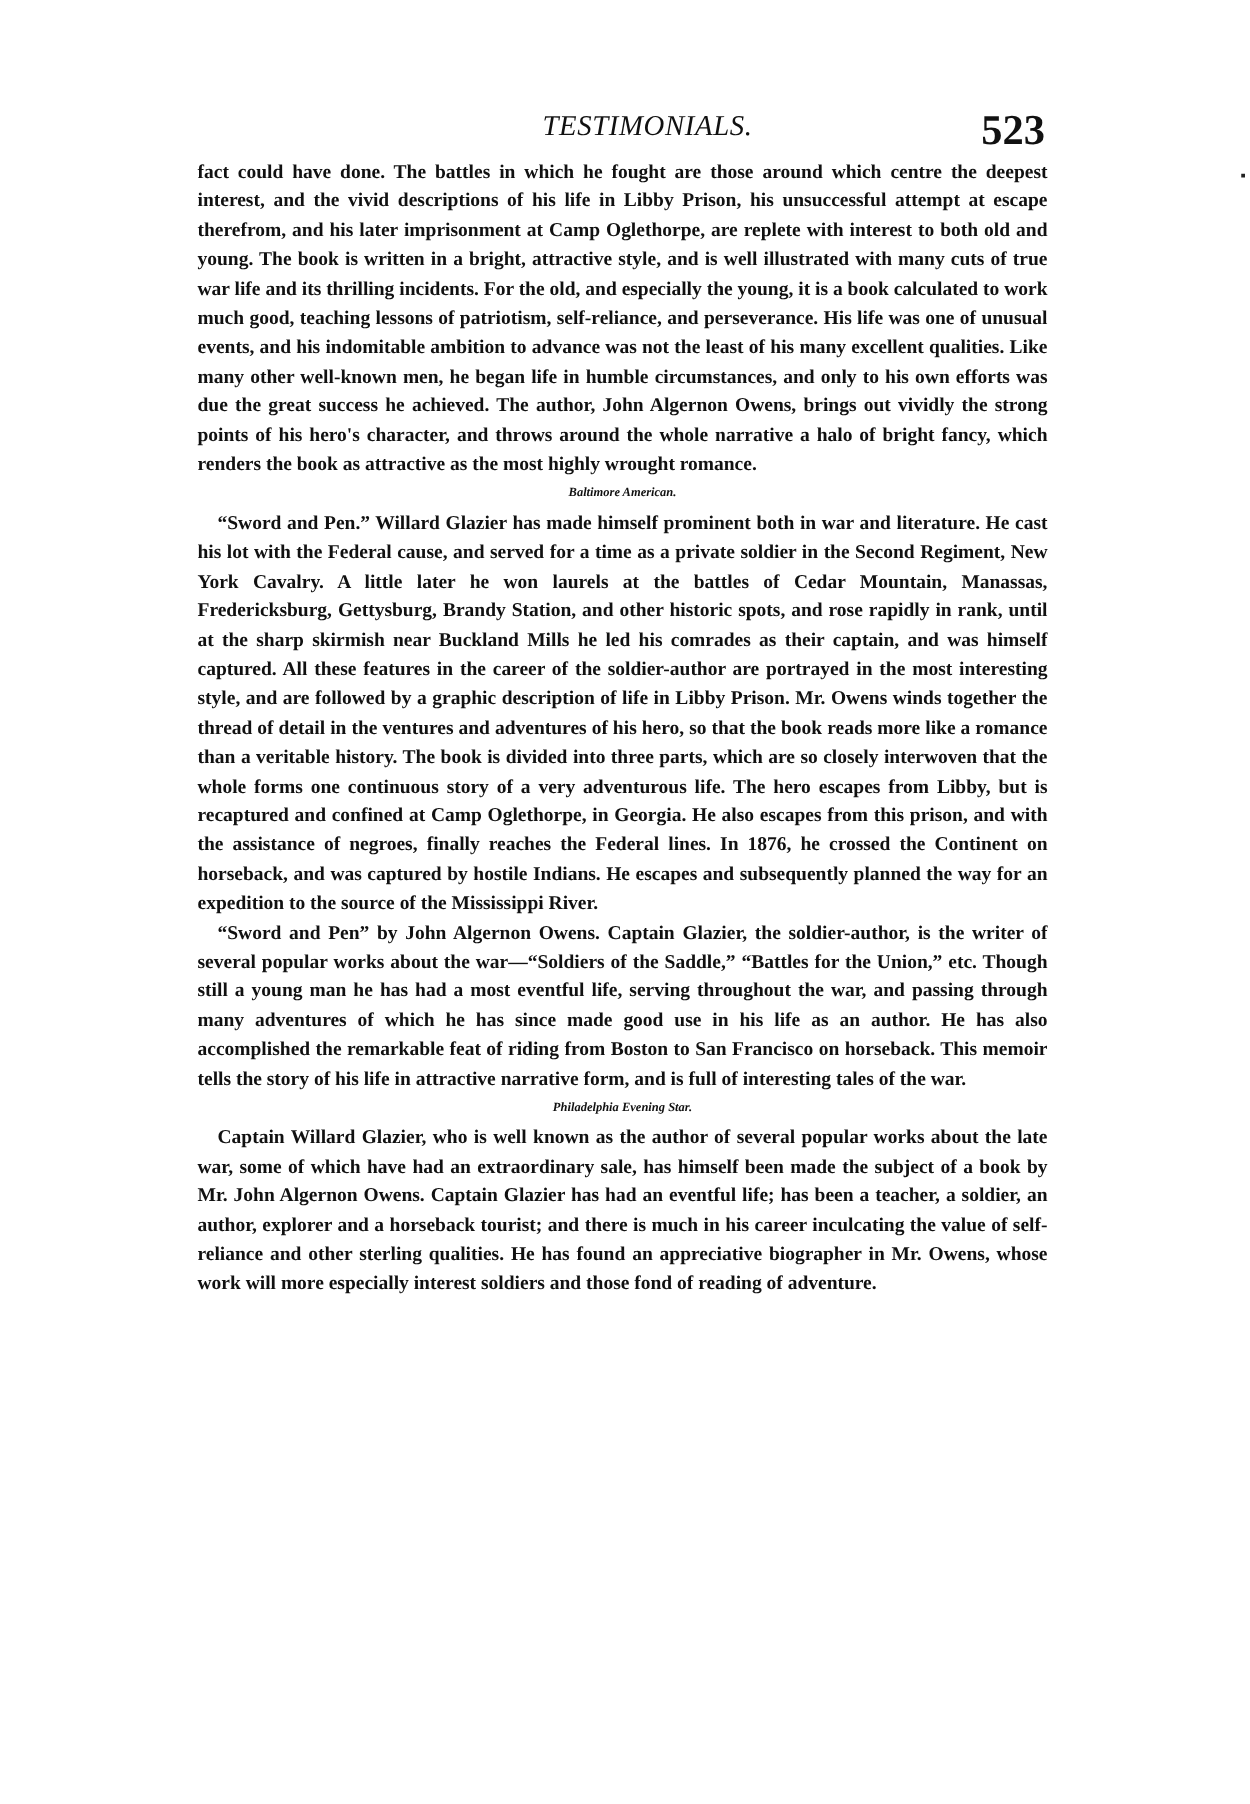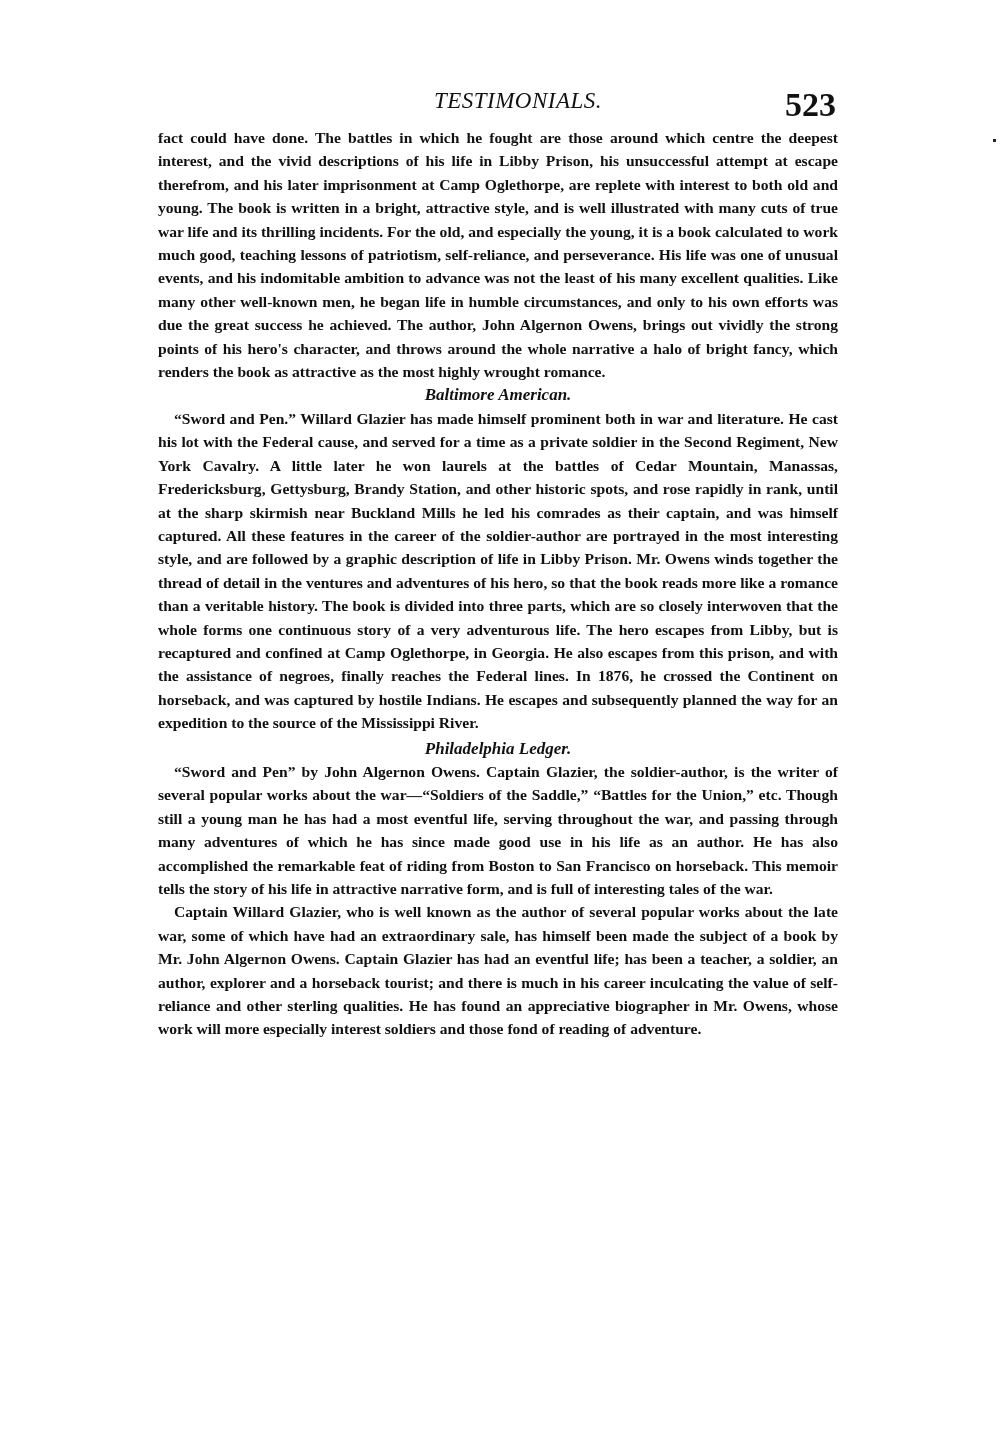--- a/index.html
+++ b/index.html
@@ -53,21 +53,21 @@
     .body-text p {
       margin: 0;
       text-indent: 0;
     }
     .body-text p.indent {
       text-indent: 16px;
     }
     .source {
       text-align: center;
       font-style: italic;
-      font-size: 17px;
+      font-size: 10px;
       margin: 0;
       line-height: 23.4px;
     }
     .source.s2 { margin-top: 2px; }
     .source.s3 { margin-top: 0px; }
     .speck {
       position: absolute;
       width: 3px;
       height: 3px;
       background: #222;
@@ -81,20 +81,20 @@
     <div class="running-title">TESTIMONIALS.</div>
     <div class="page-number">523</div>
   </div>
 
   <div class="body-text">
     <p>fact could have done. The battles in which he fought are those around which centre the deepest interest, and the vivid descriptions of his life in Libby Prison, his unsuccessful attempt at escape therefrom, and his later imprisonment at Camp Oglethorpe, are replete with interest to both old and young. The book is written in a bright, attractive style, and is well illustrated with many cuts of true war life and its thrilling incidents. For the old, and especially the young, it is a book calculated to work much good, teaching lessons of patriotism, self-reliance, and perseverance. His life was one of unusual events, and his indomitable ambition to advance was not the least of his many excellent qualities. Like many other well-known men, he began life in humble circumstances, and only to his own efforts was due the great success he achieved. The author, John Algernon Owens, brings out vividly the strong points of his hero's character, and throws around the whole narrative a halo of bright fancy, which renders the book as attractive as the most highly wrought romance.</p>
 
     <div class="source">Baltimore American.</div>
     <p class="indent">“Sword and Pen.” Willard Glazier has made himself prominent both in war and literature. He cast his lot with the Federal cause, and served for a time as a private soldier in the Second Regiment, New York Cavalry. A little later he won laurels at the battles of Cedar Mountain, Manassas, Fredericksburg, Gettysburg, Brandy Station, and other historic spots, and rose rapidly in rank, until at the sharp skirmish near Buckland Mills he led his comrades as their captain, and was himself captured. All these features in the career of the soldier-author are portrayed in the most interesting style, and are followed by a graphic description of life in Libby Prison. Mr. Owens winds together the thread of detail in the ventures and adventures of his hero, so that the book reads more like a romance than a veritable history. The book is divided into three parts, which are so closely interwoven that the whole forms one continuous story of a very adventurous life. The hero escapes from Libby, but is recaptured and confined at Camp Oglethorpe, in Georgia. He also escapes from this prison, and with the assistance of negroes, finally reaches the Federal lines. In 1876, he crossed the Continent on horseback, and was captured by hostile Indians. He escapes and subsequently planned the way for an expedition to the source of the Mississippi River.</p>
 
-    <div class="source s2">Philadelphia Ledger.</div>
     <p class="indent">“Sword and Pen” by John Algernon Owens. Captain Glazier, the soldier-author, is the writer of several popular works about the war—“Soldiers of the Saddle,” “Battles for the Union,” etc. Though still a young man he has had a most eventful life, serving throughout the war, and passing through many adventures of which he has since made good use in his life as an author. He has also accomplished the remarkable feat of riding from Boston to San Francisco on horseback. This memoir tells the story of his life in attractive narrative form, and is full of interesting tales of the war.</p>
 
+    <div class="source s3">Philadelphia Evening Star.</div>
     <p class="indent">Captain Willard Glazier, who is well known as the author of several popular works about the late war, some of which have had an extraordinary sale, has himself been made the subject of a book by Mr. John Algernon Owens. Captain Glazier has had an eventful life; has been a teacher, a soldier, an author, explorer and a horseback tourist; and there is much in his career inculcating the value of self-reliance and other sterling qualities. He has found an appreciative biographer in Mr. Owens, whose work will more especially interest soldiers and those fond of reading of adventure.</p>
   </div>
 </div>
 
 <div class="speck" style="left:993px; top:139px;"></div>
 
 </body></html>

